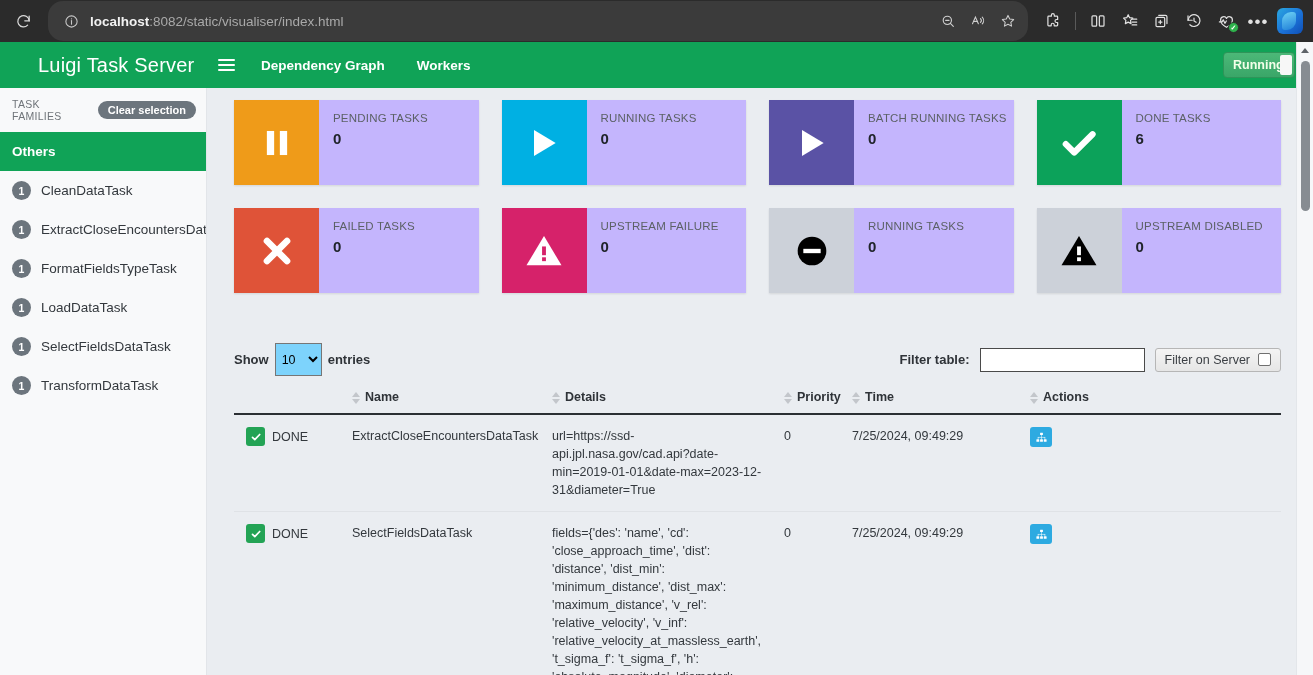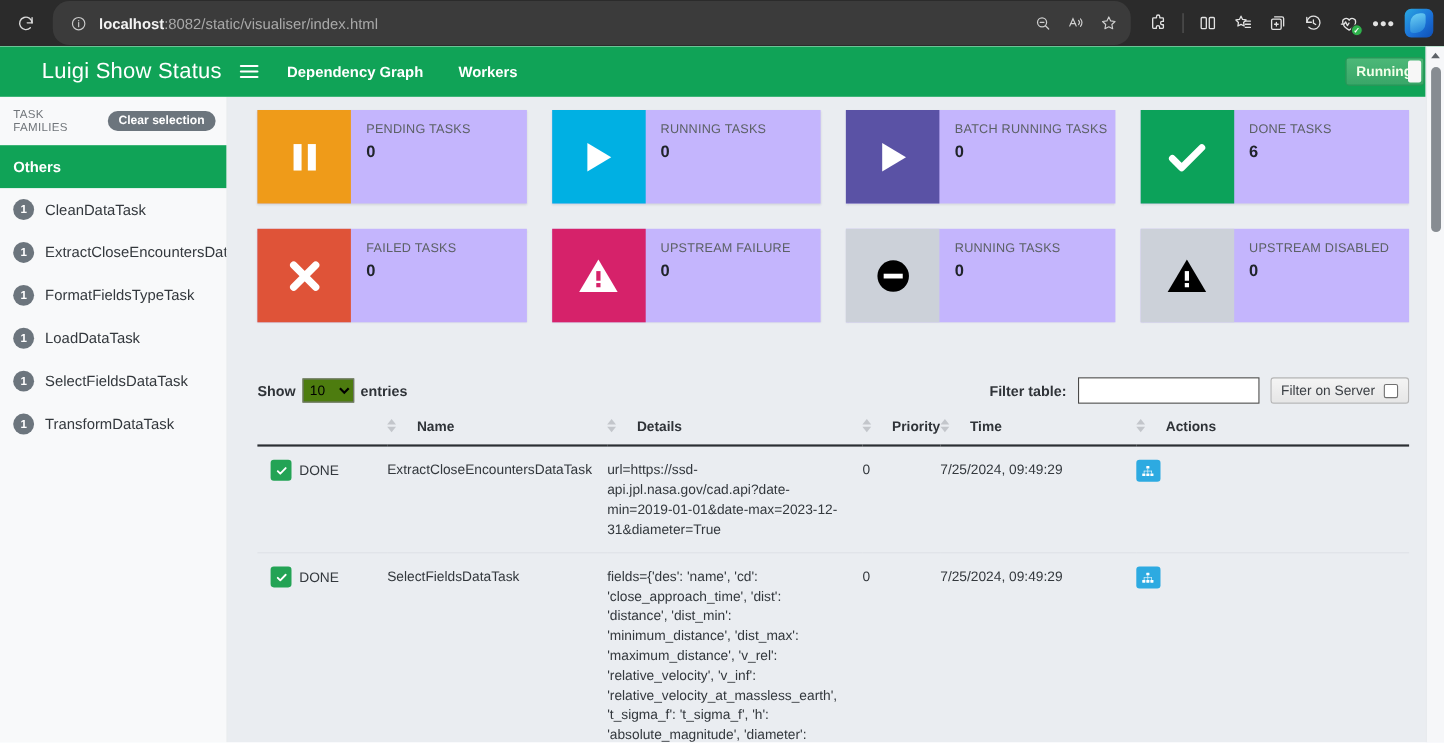--- a/index.html
+++ b/index.html
@@ -251,25 +251,25 @@
 
   
   .table-area { margin-top: 50px; }
   .tbl-controls {
     display: flex; align-items: center;
     font-size: 13px; color: #2f3338; font-weight: 700;
   }
   .show-group { display: flex; align-items: center; gap: 6px; }
   .sel {
     border: 1px solid #767676;
-    background: #4d7c0f;
+    background: #7dd3fc;
     font-size: 12.5px;
     font-family: "Liberation Sans", sans-serif;
     padding: 1px 2px;
-    height: 22px;
+    height: 33px;
   }
   .filter-group { margin-left: auto; display: flex; align-items: center; gap: 10px; justify-content: flex-end; }
   .filter-input {
     width: 165px; height: 24px;
     border: 1px solid #4a4a4a;
     background: #fff;
     font-family: "Liberation Sans", sans-serif;
     font-size: 12px;
     padding: 0 4px;
   }
@@ -293,21 +293,21 @@
   table.tasks { width: 100%; border-collapse: collapse; margin-top: 14px; }
   table.tasks thead th {
     text-align: left;
     font-size: 12.5px;
     font-weight: 700;
     color: #2f3338;
     padding: 0 0 9px 0;
     border-bottom: 2px solid #2b2f33;
     white-space: nowrap;
   }
-  .th-inner { display: flex; align-items: flex-start; gap: 19px; }
+  .th-inner { display: flex; align-items: flex-end; gap: 5px; }
   .sorter { display: inline-flex; flex-direction: column; gap: 2px; }
   .sorter i {
     width: 0; height: 0;
     border-left: 4px solid transparent;
     border-right: 4px solid transparent;
   }
   .sorter i.up { border-bottom: 5px solid #c3c6cb; }
   .sorter i.dn { border-top: 5px solid #c3c6cb; }
 
   table.tasks tbody td {
@@ -454,21 +454,21 @@
     <div class="tb-icon">
         <span class="copilot"></span>
       </div>
   </div>
 </div>
 
 <div class="app">
   <div class="app-col">
 
     <div class="navbar">
-      <div class="brand">Luigi Show Status</div>
+      <div class="brand">Luigi Task Server</div>
       <div class="hamburger">
         <span class="ham-lines">
             <i></i>
             <i></i>
             <i></i>
           </span>
       </div>
       <div class="nav-items">
         <div class="nav-item">Dependency Graph</div>
         <div class="nav-item">Workers</div>

